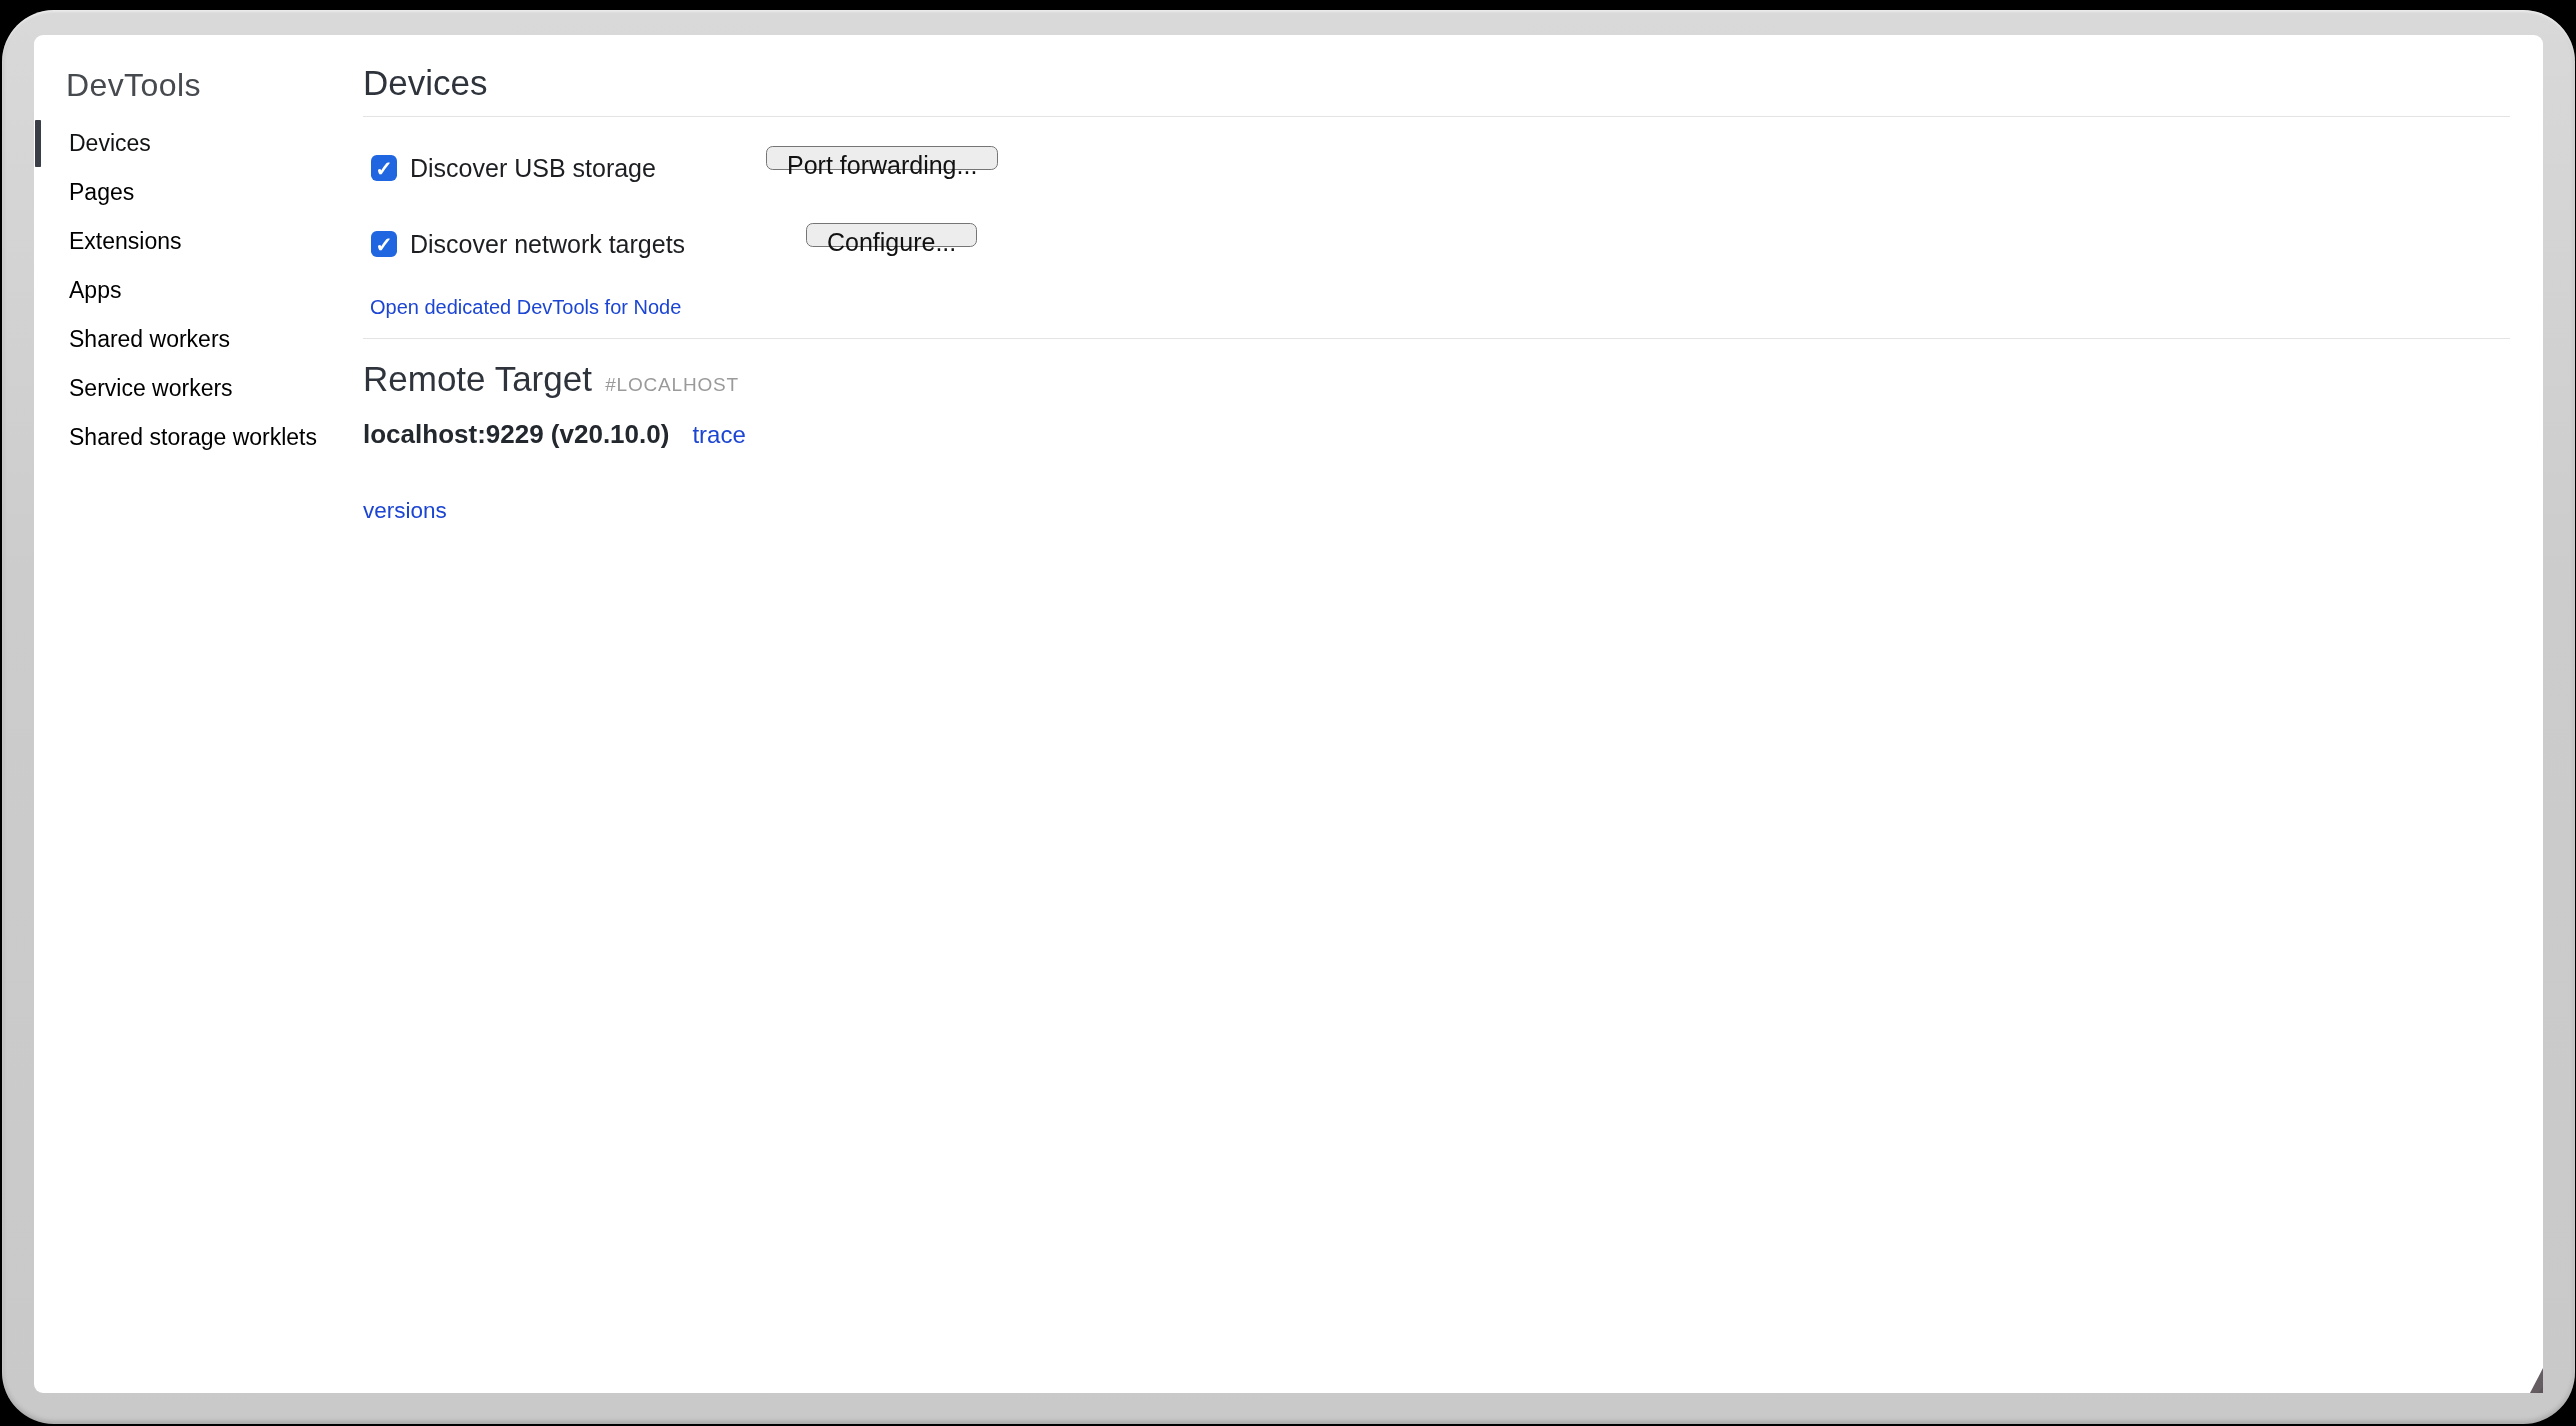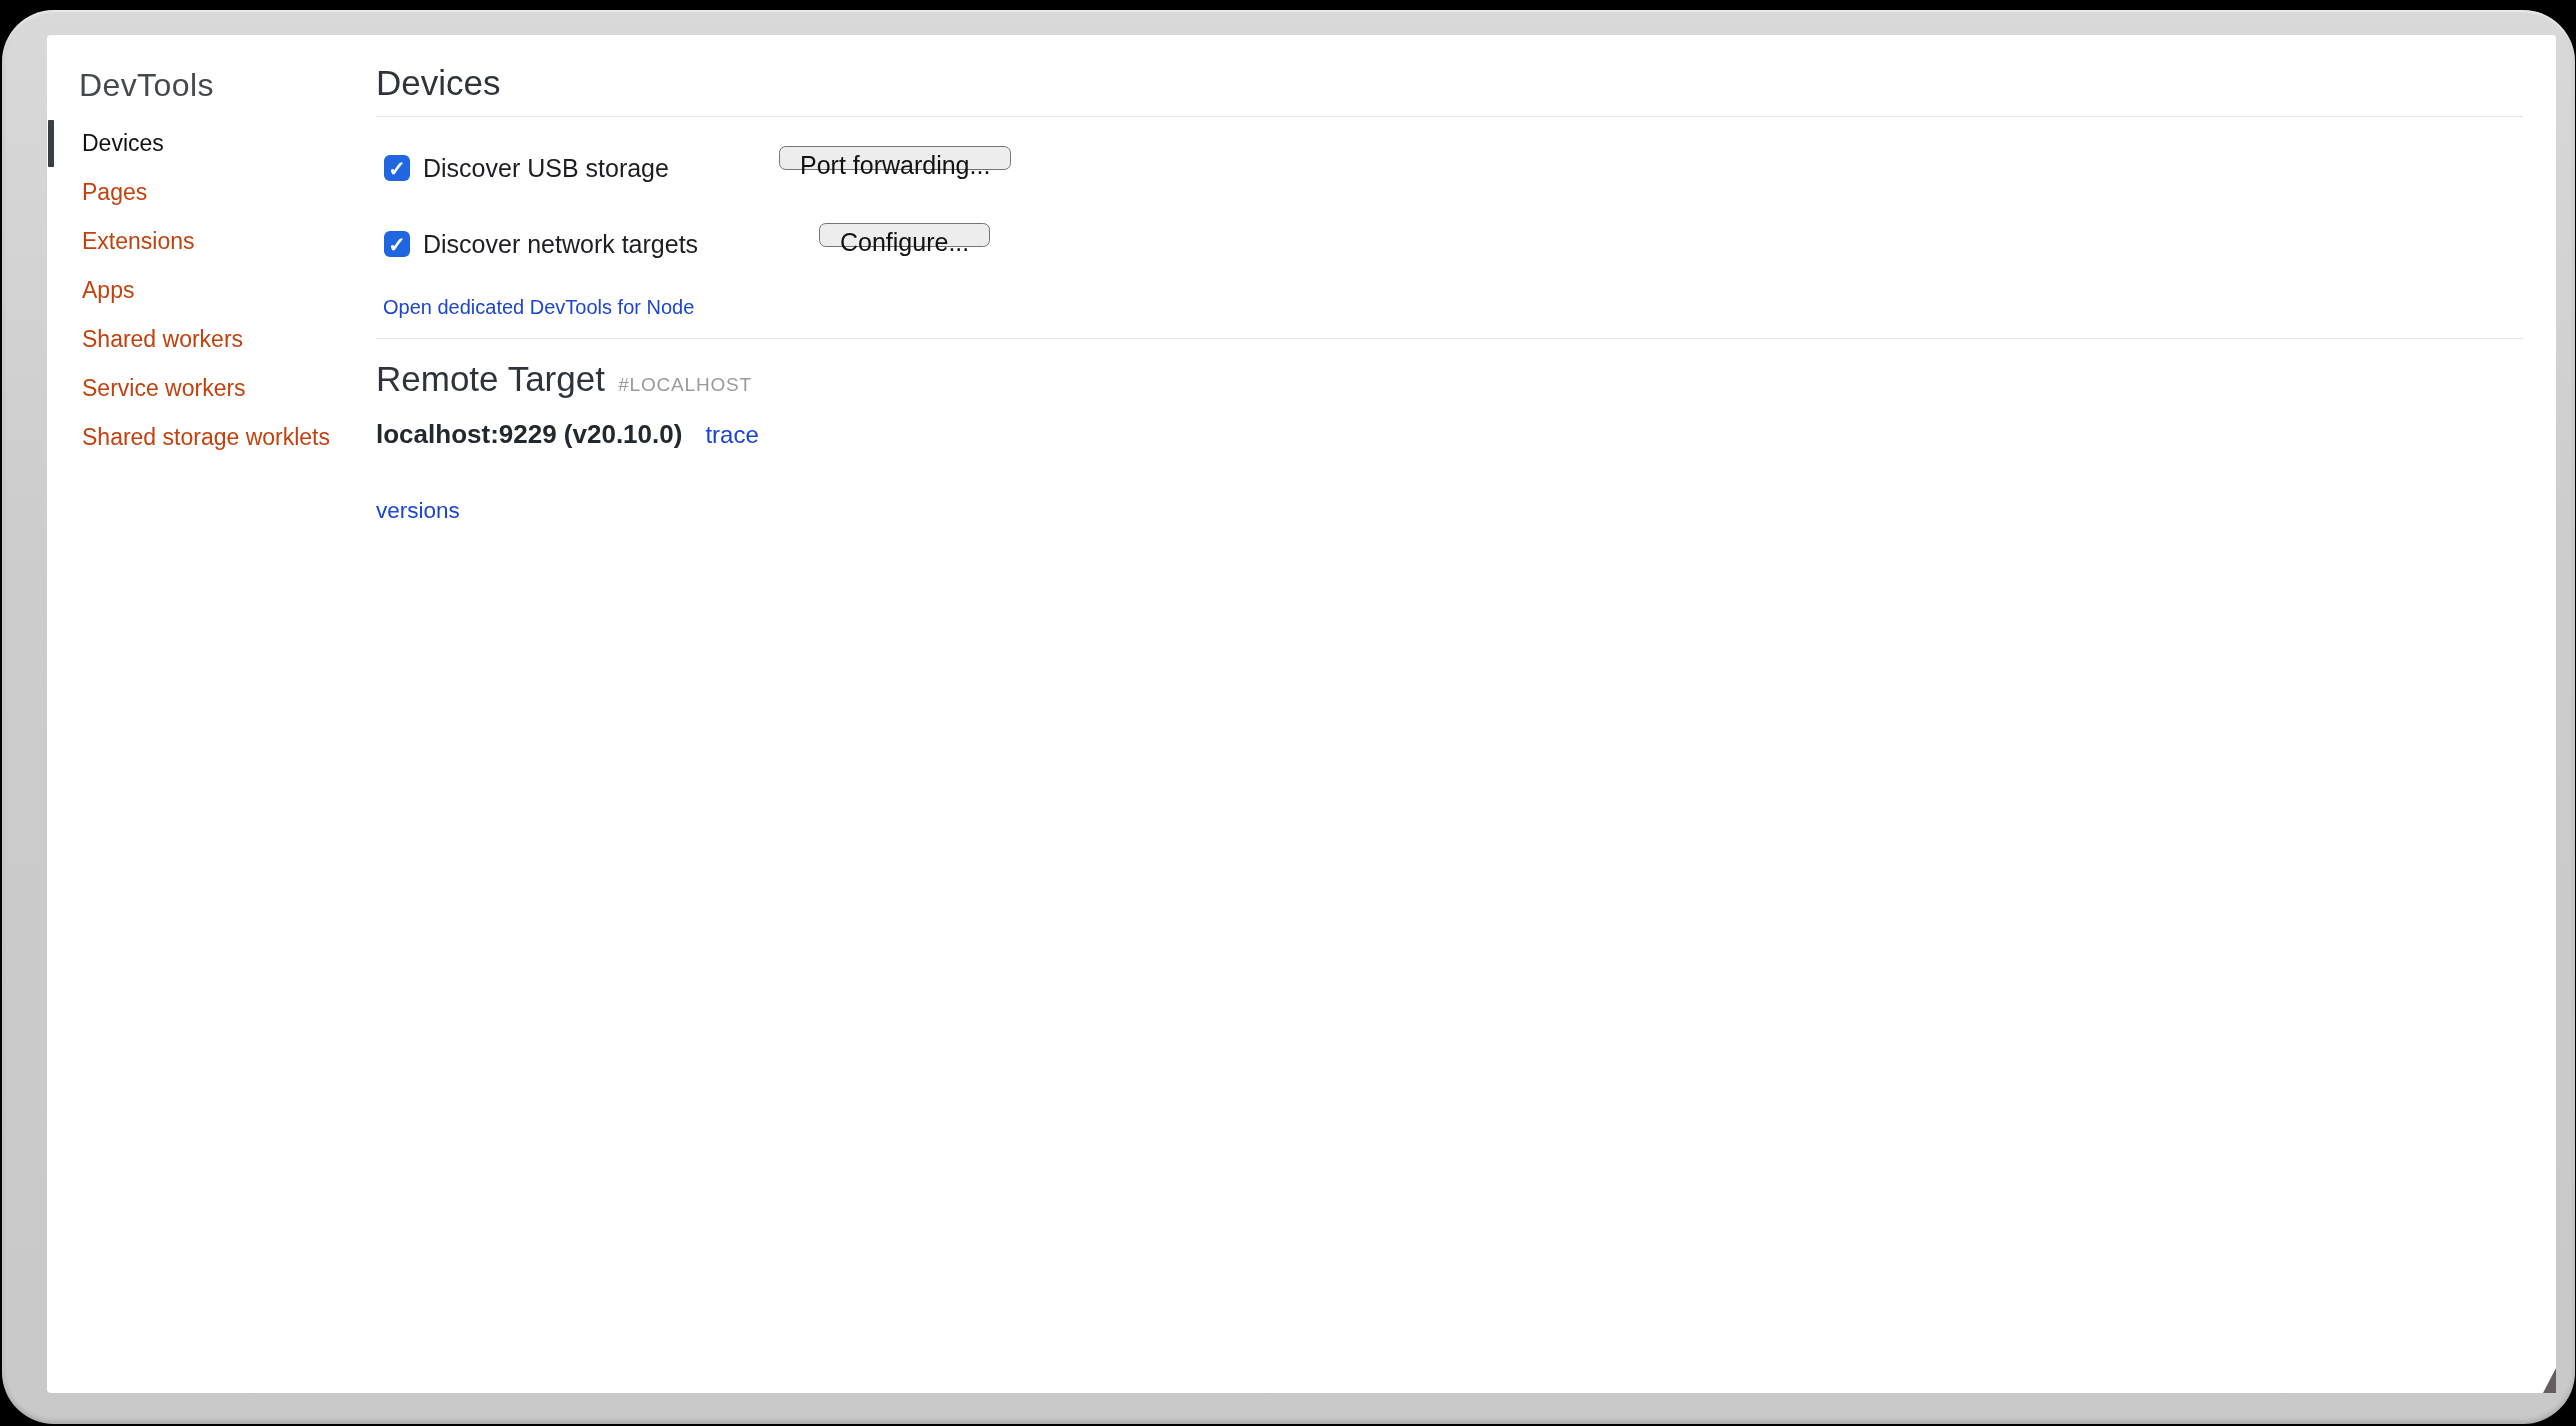--- a/index.html
+++ b/index.html
@@ -9,32 +9,32 @@
     font-family:"Liberation Sans", sans-serif;
     -webkit-font-smoothing:antialiased;
   }
   .bezel{
     position:absolute;left:1.7px;top:10px;width:2573px;height:1414px;
     border-radius:52px;
     background:linear-gradient(180deg,#d9d9d9 0%,#cccccc 40%,#c9c9c9 100%);
     box-shadow:inset 0 1.7px 2.5px rgba(255,255,255,.6), inset 0 -2.5px 5px rgba(0,0,0,.18);
   }
   .screen{
-    position:absolute;left:47px;top:35px;width:2509px;height:1358px;
-    background:#ffffff;border-radius:4px;
+    position:absolute;left:34px;top:35px;width:2509px;height:1358px;
+    background:#ffffff;border-radius:9px;
   }
   
   .sidebar-title{
     position:absolute;left:32px;top:32px;
     font-size:32px;color:#46494e;letter-spacing:0.4px;
   }
   .nav{position:absolute;left:0;top:84px;width:333px;}
   .nav-item{
     position:relative;height:49px;display:flex;align-items:center;
-    padding-left:35px;font-size:23px;color:#c2410c;cursor:default;
+    padding-left:35px;font-size:23px;color:#000000;cursor:default;
   }
   .nav-item.selected{color:#111214;}
   .sel-bar{
     position:absolute;left:0.8px;top:0.8px;width:5.8px;height:47px;
     background:#3a3f47;border-radius:0.8px;
   }
   
   .main-title{
     position:absolute;left:329px;top:28px;
     font-size:35px;color:#2f343c;

